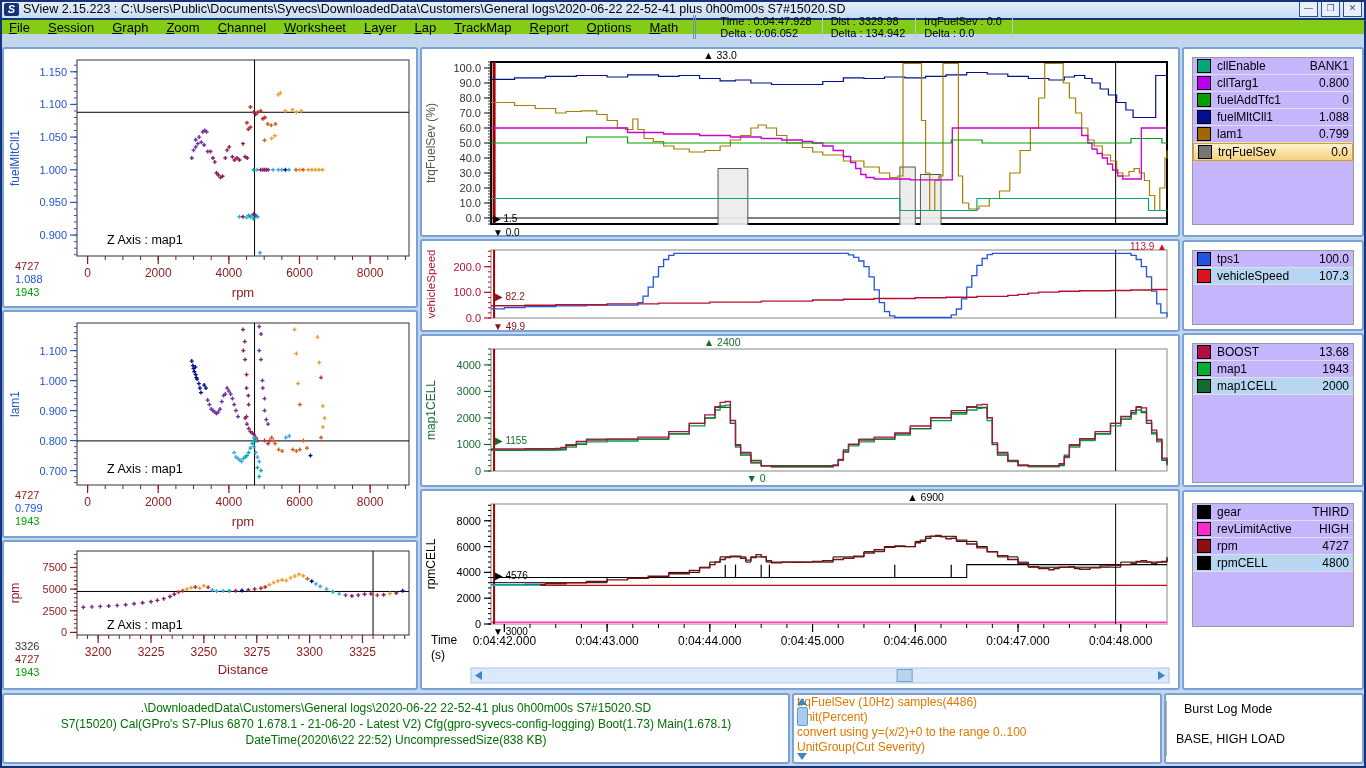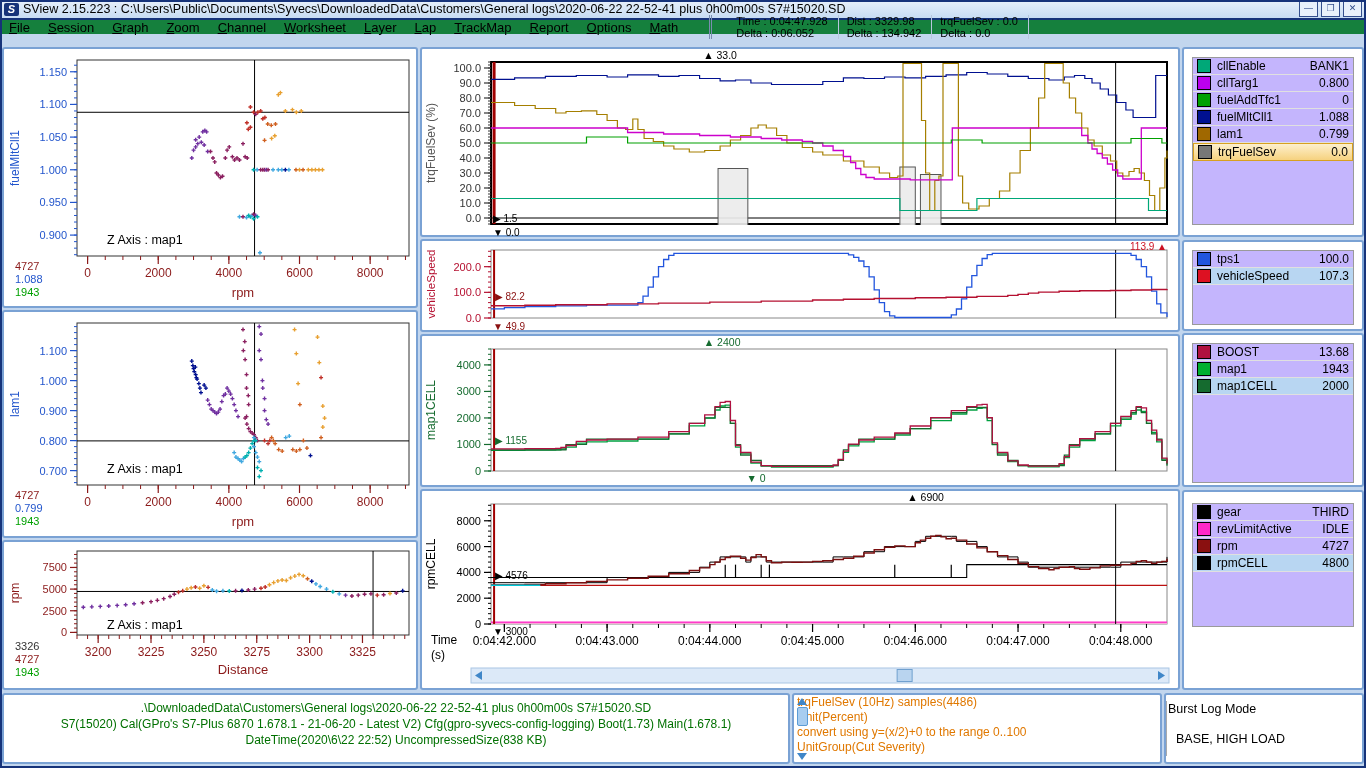--- a/index.html
+++ b/index.html
@@ -6,22 +6,22 @@
     font-family:"Liberation Sans",sans-serif;background:#c2d6ee;}
   .frame{position:absolute;inset:0;border:2px solid #16337a;pointer-events:none;z-index:99;}
   .titlebar{position:absolute;left:0;top:0;width:1366px;height:18px;
     background:linear-gradient(#e8f1fb,#c7dcf3);border-bottom:2px solid #16337a;
     display:flex;align-items:center;font-size:12.5px;color:#000;}
   .logo{width:15px;height:13px;margin:1px 4px 0 4px;background:#16337a;color:#fff;
     font-weight:bold;font-size:11px;line-height:13px;text-align:center;border-radius:2px;font-style:italic;}
   .wbtns{position:absolute;right:4px;top:1px;display:flex;gap:3px;}
   .wbtn{width:17px;height:14px;border:1px solid #334f8d;color:#334f8d;font-size:9px;
     line-height:13px;text-align:center;background:#e8f1fb;cursor:default;}
-  .menubar{position:absolute;left:0;top:20px;width:1366px;height:14px;background:#15803d;
-    display:flex;align-items:center;font-size:13px;color:#000;gap:16px;}
+  .menubar{position:absolute;left:0;top:20px;width:1366px;height:14px;background:#84cc16;
+    display:flex;align-items:center;font-size:13px;color:#000;}
   .menu-item{display:inline-block;padding:2px 9px;}
   .menu-item::first-letter{text-decoration:underline;}
   .stats{display:flex;margin-left:6px;border-left:3px double #7a8db0;height:24px;padding-left:16px;}
   .stat-col{border-right:1px solid #b8c6dd;padding:0 10px 0 8px;font-size:11px;line-height:12px;}
   .panel{position:absolute;background:#fff;border:2px solid #7aa2d4;border-radius:3px;box-sizing:border-box;}
   .chart{position:relative;width:100%;height:100%;}
   svg text{font-family:"Liberation Sans","DejaVu Sans",sans-serif;}
   .legend-list{position:absolute;left:8px;right:8px;border:1px solid #9a9a9a;background:#c4b5fd;}
   .legend-row{display:flex;align-items:center;height:17px;border-bottom:1px solid #e0e0e0;
     font-size:12px;padding:0 4px;box-sizing:border-box;}
@@ -994,21 +994,21 @@
 <div class="panel" style="left:1182px;top:490px;width:182px;height:200px">
   <div class="legend-list" style="top:11px;height:122px">
       <div class="legend-row">
         <div class="sw" style="background: rgb(0, 0, 0);"></div>
         <span class="nm">gear</span>
         <span class="val">THIRD</span>
       </div>
       <div class="legend-row">
         <div class="sw" style="background: rgb(255, 40, 200);"></div>
         <span class="nm">revLimitActive</span>
-        <span class="val">IDLE</span>
+        <span class="val">HIGH</span>
       </div>
       <div class="legend-row">
         <div class="sw" style="background: rgb(138, 16, 16);"></div>
         <span class="nm">rpm</span>
         <span class="val">4727</span>
       </div>
       <div class="legend-row hl-blue">
         <div class="sw" style="background: rgb(0, 0, 0);"></div>
         <span class="nm">rpmCELL</span>
         <span class="val">4800</span>
@@ -1031,17 +1031,17 @@
   </div>
   <div class="btm-orange" id="channel-info" style="margin-left:3px;padding-top:0">
       <div>trqFuelSev (10Hz) samples(4486)</div>
       <div>Unit(Percent)</div>
       <div>convert using y=(x/2)+0 to the range 0..100</div>
       <div>UnitGroup(Cut Severity)</div>
     </div>
 </div>
 <div class="panel" style="left:1164px;top:693px;width:200px;height:71px">
   <div class="vdiv"></div>
-  <div class="btm-black" style="padding:6px 0 0 2px">Burst Log Mode</div>
+  <div class="btm-black" style="padding:6px 0 0 18px">Burst Log Mode</div>
   <div class="btm-black" style="padding:14px 8px 0 10px">BASE, HIGH LOAD</div>
 </div>
 
 <div class="frame"></div>
 
 </body></html>

